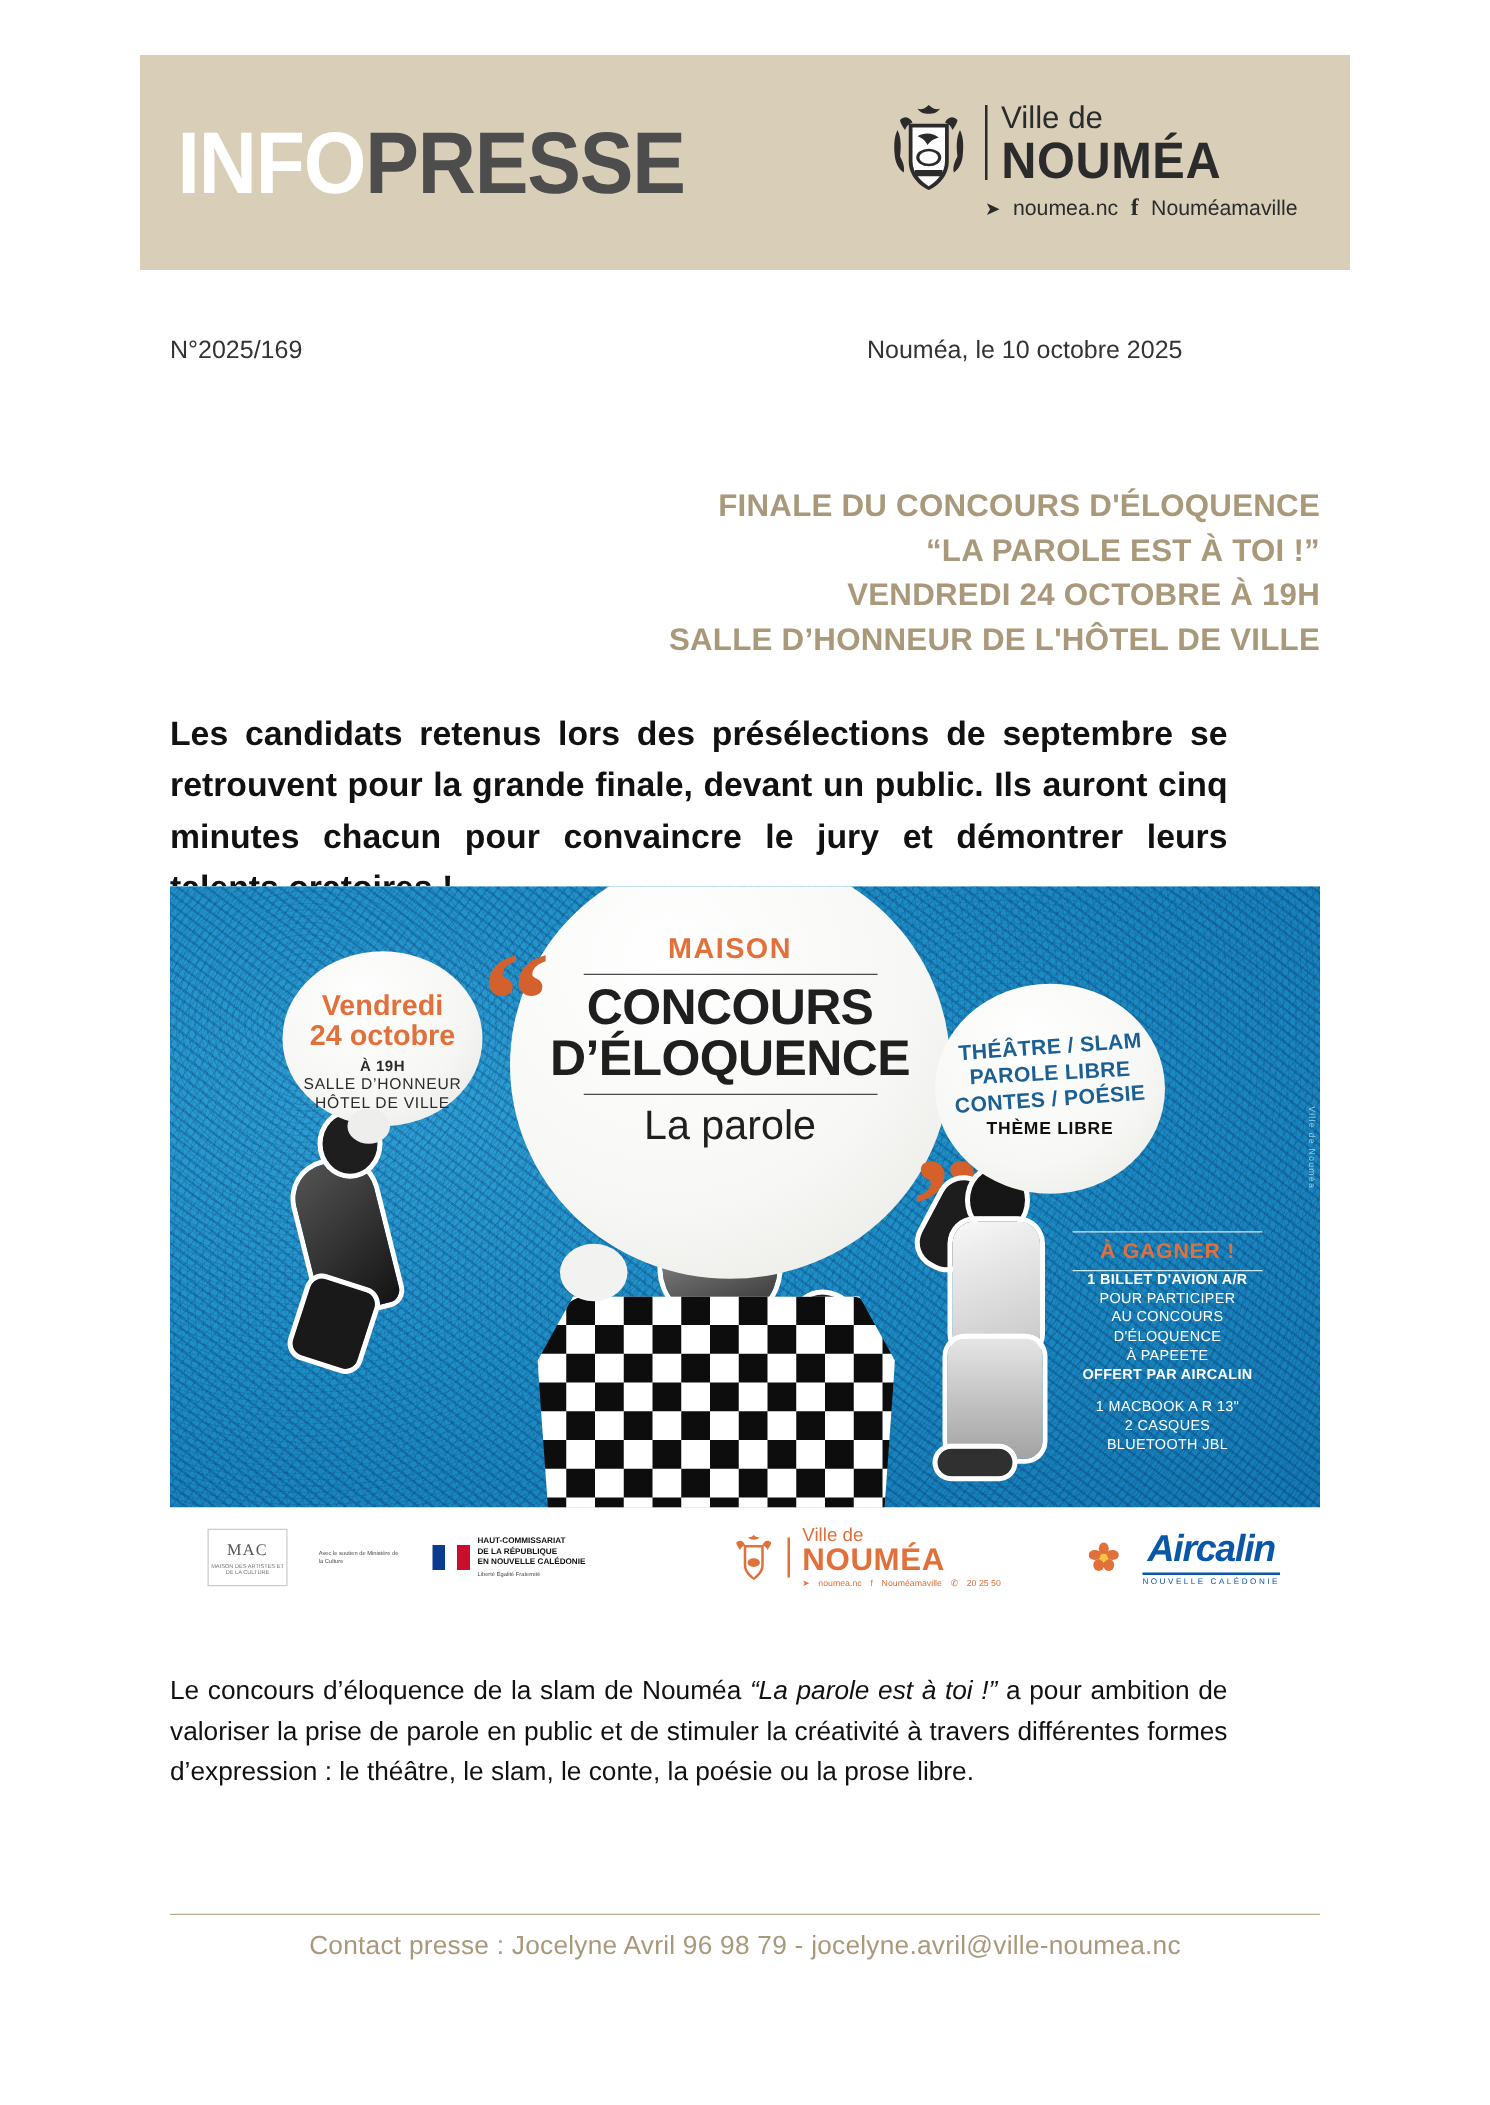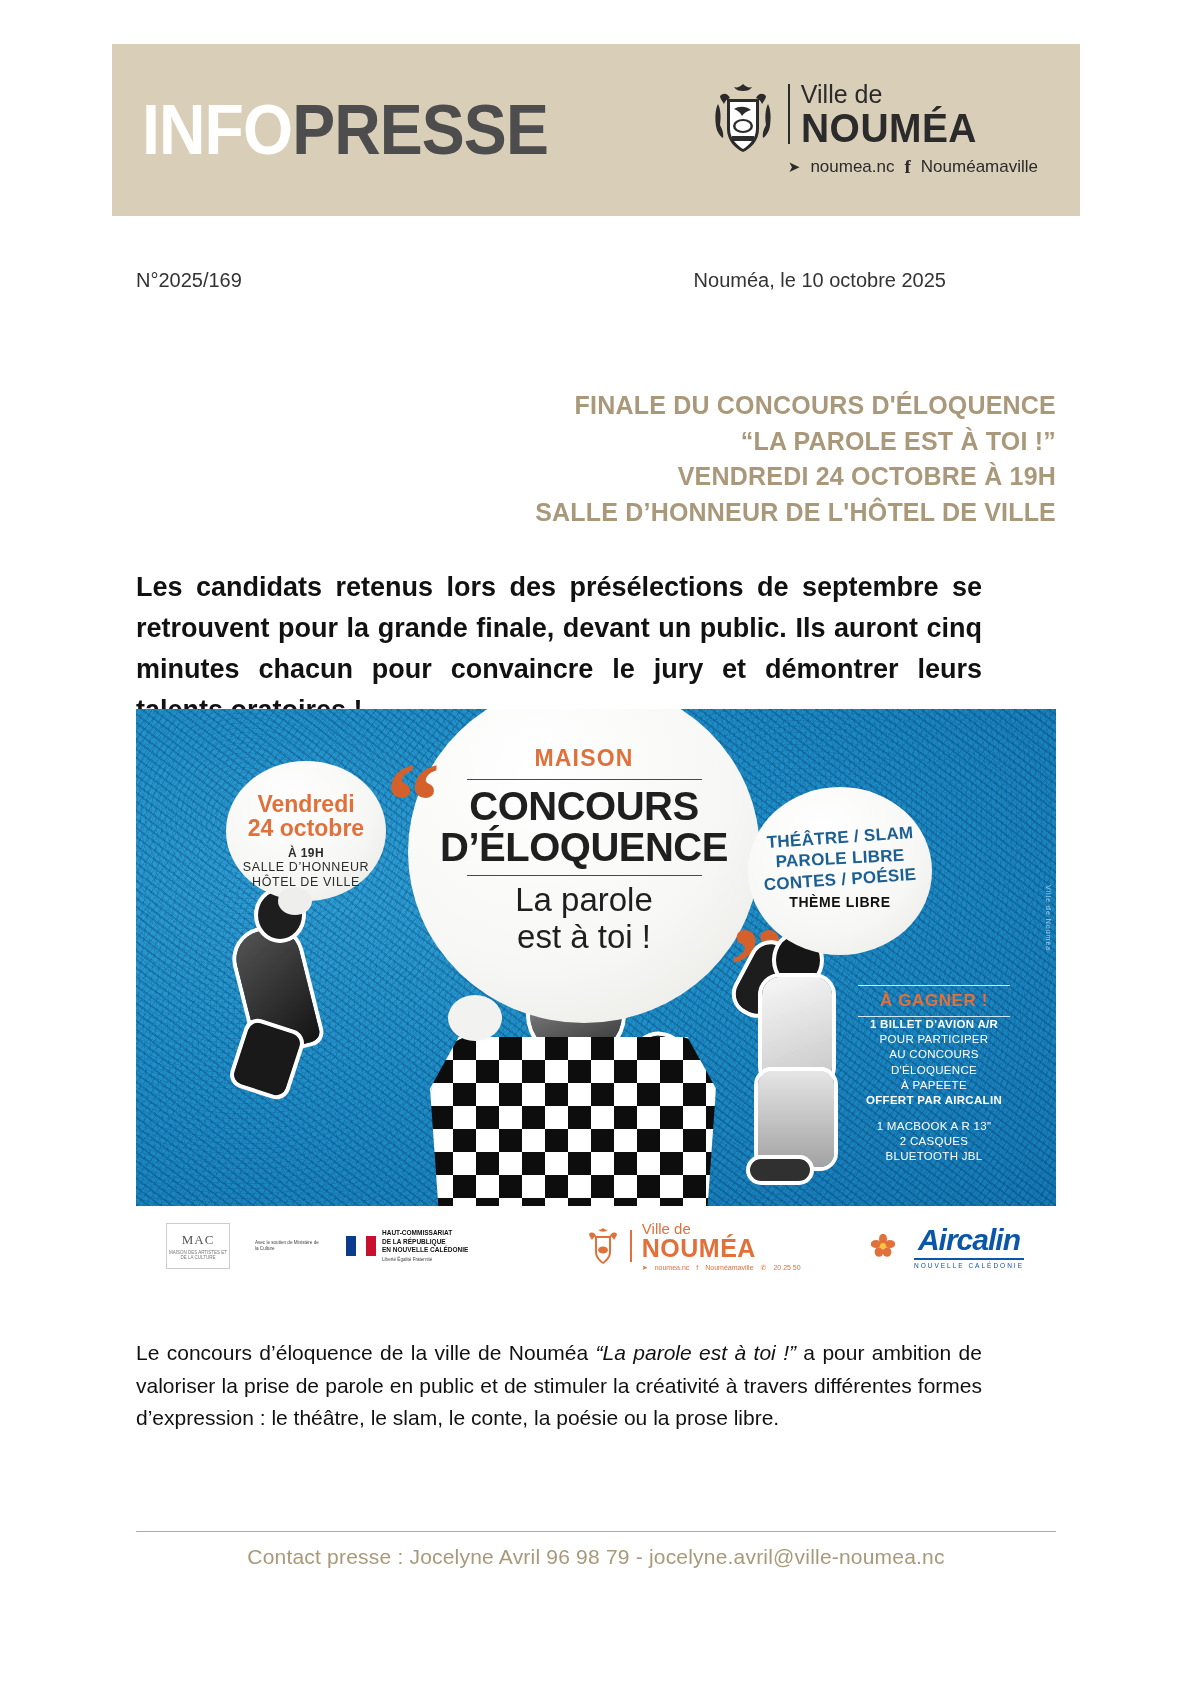--- a/index.html
+++ b/index.html
@@ -727,21 +727,20 @@
     <div class="bubble-main">
       <span class="quote-open">“</span>
       <span class="quote-close">”</span>
       <div class="finale">MAISON</div>
       <div class="rule-thin"></div>
       <div class="ct1">CONCOURS</div>
       <div class="ct2">D’ÉLOQUENCE</div>
       <div class="rule-thin"></div>
       <div class="sub-wrap">
         <div class="sub1">La parole</div>
-        <div class="sub2">est à toi !</div>
       </div>
       <div class="tail"></div>
     </div>
 
     <div class="fig fig-right">
       <div class="arm-r"></div>
       <div class="head-r"></div>
       <div class="body-r"></div>
       <div class="legs-r"></div>
       <div class="shoe-r"></div>
@@ -840,16 +839,16 @@
         <div>
           <div class="ac-name">Aircalin</div>
           <div class="ac-rule"></div>
           <div class="ac-sub">NOUVELLE CALÉDONIE</div>
         </div>
       </div>
     </div>
   </div>
 </div>
 
-<div class="closing"><span>Le concours d’éloquence de la ville de Nouméa </span><i>“La parole est à toi !”</i><span> a pour ambition de valoriser la prise de parole en public et de stimuler la créativité à travers différentes formes d’expression : le théâtre, le slam, le conte, la poésie ou la prose libre.</span></div>
+<div class="closing"><span>Le concours d’éloquence de la slam de Nouméa </span><i>“La parole est à toi !”</i><span> a pour ambition de valoriser la prise de parole en public et de stimuler la créativité à travers différentes formes d’expression : le théâtre, le slam, le conte, la poésie ou la prose libre.</span></div>
 
 <div class="foot-rule"></div>
 <div class="footer">Contact presse : Jocelyne Avril 96 98 79 - jocelyne.avril@ville-noumea.nc</div>
 
 </body></html>

